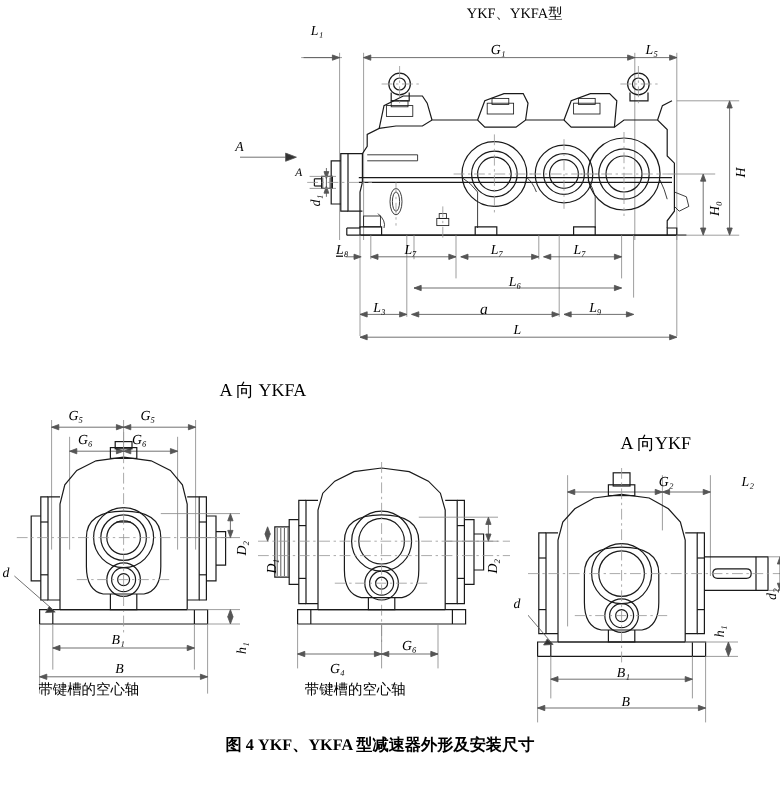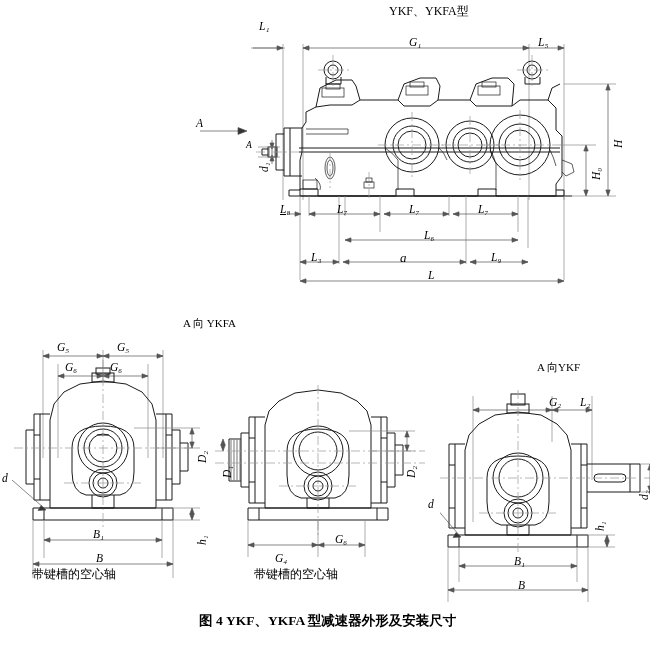--- a/index.html
+++ b/index.html
@@ -1,20 +1,20 @@
 <!DOCTYPE html>
 <html><head>
 <meta charset="utf-8">
 <style>
   html,body{margin:0;padding:0;background:#fff;}
   body{width:650px;height:666px;position:relative;
        font-family:"Liberation Serif",serif;color:#000;}
   .lbl{position:absolute;white-space:nowrap;}
   .title-top{font-size:12px;font-family:"Liberation Serif",serif;}
-  .viewlbl{font-size:11px;}
+  .viewlbl{font-size:15px;}
   .caption{font-size:12px;}
   .figcap{font-size:13.5px;font-weight:bold;}
   .dim{font-size:11.5px;font-style:italic;font-family:"Liberation Serif",serif;}
   svg{position:absolute;left:0;top:0;}
   .ln{stroke:#1a1a1a;fill:none;stroke-width:1;}
   .thin{stroke:#1a1a1a;fill:none;stroke-width:0.7;}
   .ext{stroke:#8a8a8a;fill:none;stroke-width:0.7;}
   .ctr{stroke:#9a9a9a;fill:none;stroke-width:0.7;stroke-dasharray:9 3 2 3;}
   .dimln{stroke:#555;fill:none;stroke-width:0.7;}
   .hatch{stroke:#1a1a1a;fill:none;stroke-width:0.6;}
@@ -260,21 +260,21 @@
 <div class="lbl dim" style="left:337px;top:203px;">L₇</div>
 <div class="lbl dim" style="left:409px;top:203px;">L₇</div>
 <div class="lbl dim" style="left:478px;top:203px;">L₇</div>
 <div class="lbl dim" style="left:424px;top:229px;">L₆</div>
 <div class="lbl dim" style="left:311px;top:251px;">L₃</div>
 <div class="lbl dim" style="left:400px;top:250px;font-size:13px;">a</div>
 <div class="lbl dim" style="left:491px;top:251px;">L₉</div>
 <div class="lbl dim" style="left:428px;top:269px;">L</div>
 
 <div class="lbl viewlbl" style="left:183px;top:316px;">A 向  YKFA</div>
-<div class="lbl viewlbl" style="left:537px;top:360px;text-align:center;">A 向YKF</div>
+<div class="lbl viewlbl" style="left:517px;top:360px;text-align:center;">A 向YKF</div>
 
 <svg width="230" height="260" viewBox="0 0 230 260" style="left:0px;top:340px;">
 
   <g class="ext">
     <line x1="43" y1="10" x2="43" y2="118"></line>
     <line x1="163" y1="10" x2="163" y2="118"></line>
     <line x1="58" y1="24" x2="58" y2="118"></line>
     <line x1="148" y1="24" x2="148" y2="118"></line>
     <line x1="103" y1="10" x2="103" y2="40"></line>
   </g>
@@ -593,20 +593,20 @@
     <line x1="19" y1="186" x2="137" y2="186"></line>
     <path d="M19,186 l6,-2.2 l0,4.4 z" fill="#555"></path>
     <path d="M137,186 l-6,-2.2 l0,4.4 z" fill="#555"></path>
     <line x1="8" y1="210" x2="148" y2="210"></line>
     <path d="M8,210 l6,-2.2 l0,4.4 z" fill="#555"></path>
     <path d="M148,210 l-6,-2.2 l0,4.4 z" fill="#555"></path>
   </g>
 </svg>
 
 <div class="lbl dim" style="left:549px;top:396px;">G₂</div>
-<div class="lbl dim" style="left:580px;top:396px;">L₂</div>
+<div class="lbl dim" style="left:618px;top:396px;">L₂</div>
 <div class="lbl dim" style="left:638px;top:500px;transform:rotate(-90deg);transform-origin:left top;">d₂</div>
 <div class="lbl dim" style="left:594px;top:531px;transform:rotate(-90deg);transform-origin:left top;">h₁</div>
 <div class="lbl dim" style="left:514px;top:555px;">B₁</div>
 <div class="lbl dim" style="left:518px;top:579px;">B</div>
 <div class="lbl dim" style="left:428px;top:498px;">d</div>
 
-<div class="lbl figcap" style="left:199px;top:612px;">图 4 YKF、YKFA 型减速器外形及安装尺寸</div>
+<div class="lbl figcap" style="left:188px;top:612px;">图 4 YKF、YKFA 型减速器外形及安装尺寸</div>
 
 </body></html>

